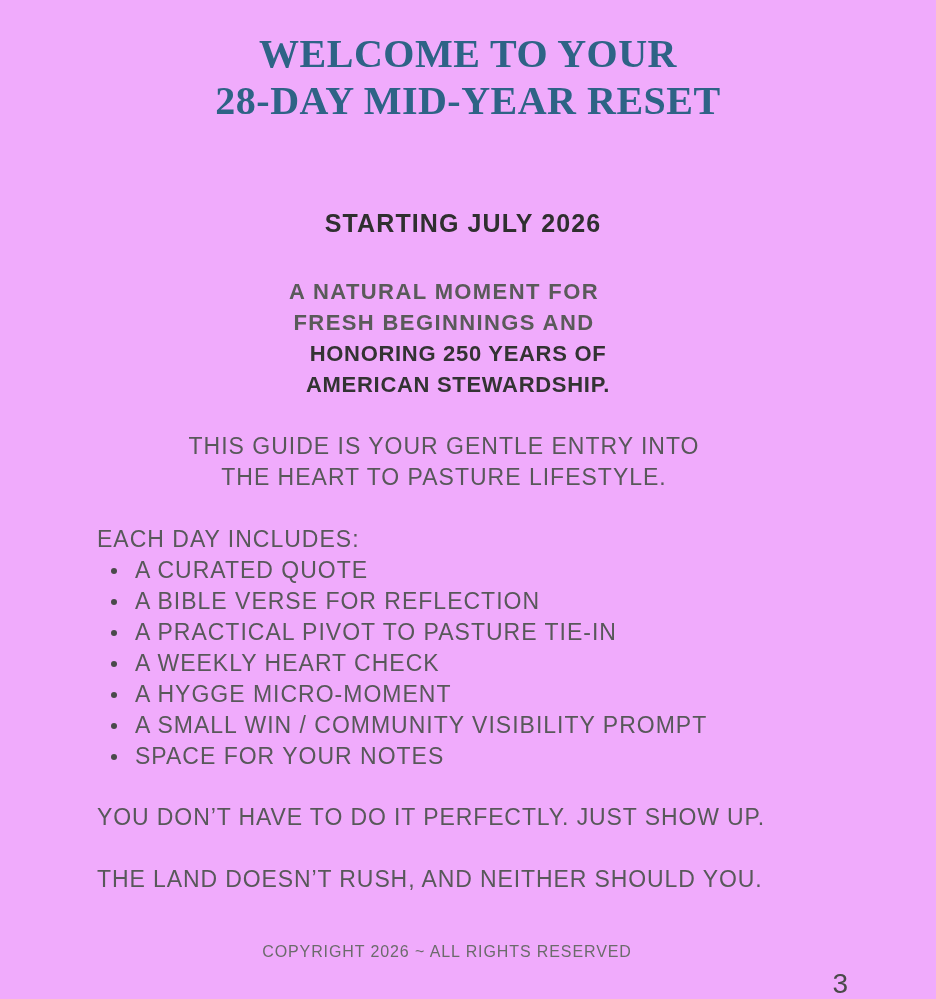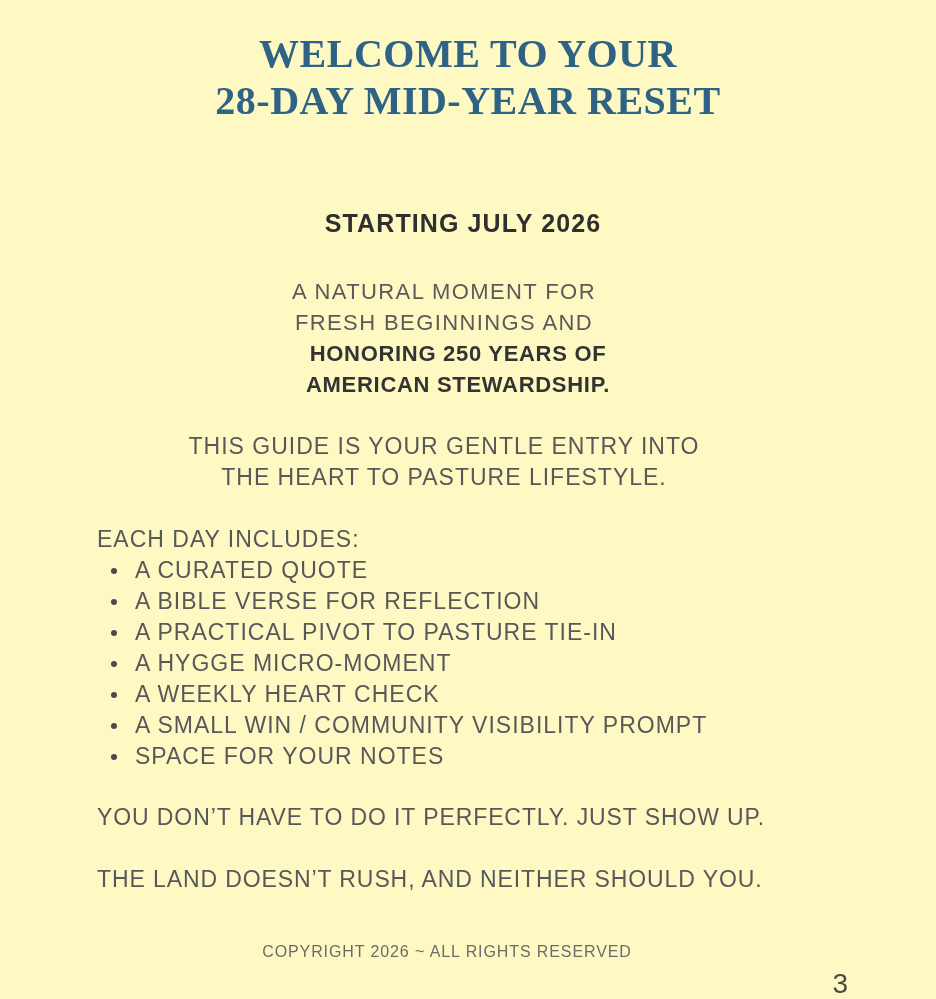--- a/index.html
+++ b/index.html
@@ -14,21 +14,21 @@
     position: relative;
     overflow: hidden;
     font-family: "Liberation Sans", sans-serif;
     -webkit-font-smoothing: antialiased;
   }
 
   .page {
     position: relative;
     width: 936px;
     height: 999px;
-    background: #fef9c3;
+    background: #f0abfc;
     box-sizing: border-box;
   }
 
   
   .title-block {
     position: absolute;
     top: 30px;
     left: 0;
     width: 936px;
     text-align: center;
@@ -64,21 +64,21 @@
     top: 276px;
     left: 0;
     width: 888px;
     text-align: center;
   }
   .stanza-natural .ln {
     font-size: 22px;
     line-height: 31px;
     letter-spacing: 1.4px;
     color: #5a5a5a;
-    font-weight: 400;
+    font-weight: 700;
   }
   .stanza-natural .ln.strong {
     font-weight: bold;
     color: #333333;
     letter-spacing: 0.7px;
     margin-left: 28px;
   }
 
   
   .stanza-guide {
@@ -219,25 +219,25 @@
       <li>
         <span class="dot"></span>
         <span>A BIBLE VERSE FOR REFLECTION</span>
       </li>
       <li>
         <span class="dot"></span>
         <span>A PRACTICAL PIVOT TO PASTURE TIE-IN</span>
       </li>
       <li>
         <span class="dot"></span>
+        <span>A WEEKLY HEART CHECK</span>
+      </li>
+      <li>
+        <span class="dot"></span>
         <span>A HYGGE MICRO-MOMENT</span>
-      </li>
-      <li>
-        <span class="dot"></span>
-        <span>A WEEKLY HEART CHECK</span>
       </li>
       <li>
         <span class="dot"></span>
         <span>A SMALL WIN / COMMUNITY VISIBILITY PROMPT</span>
       </li>
       <li>
         <span class="dot"></span>
         <span>SPACE FOR YOUR NOTES</span>
       </li>
     </ul>

